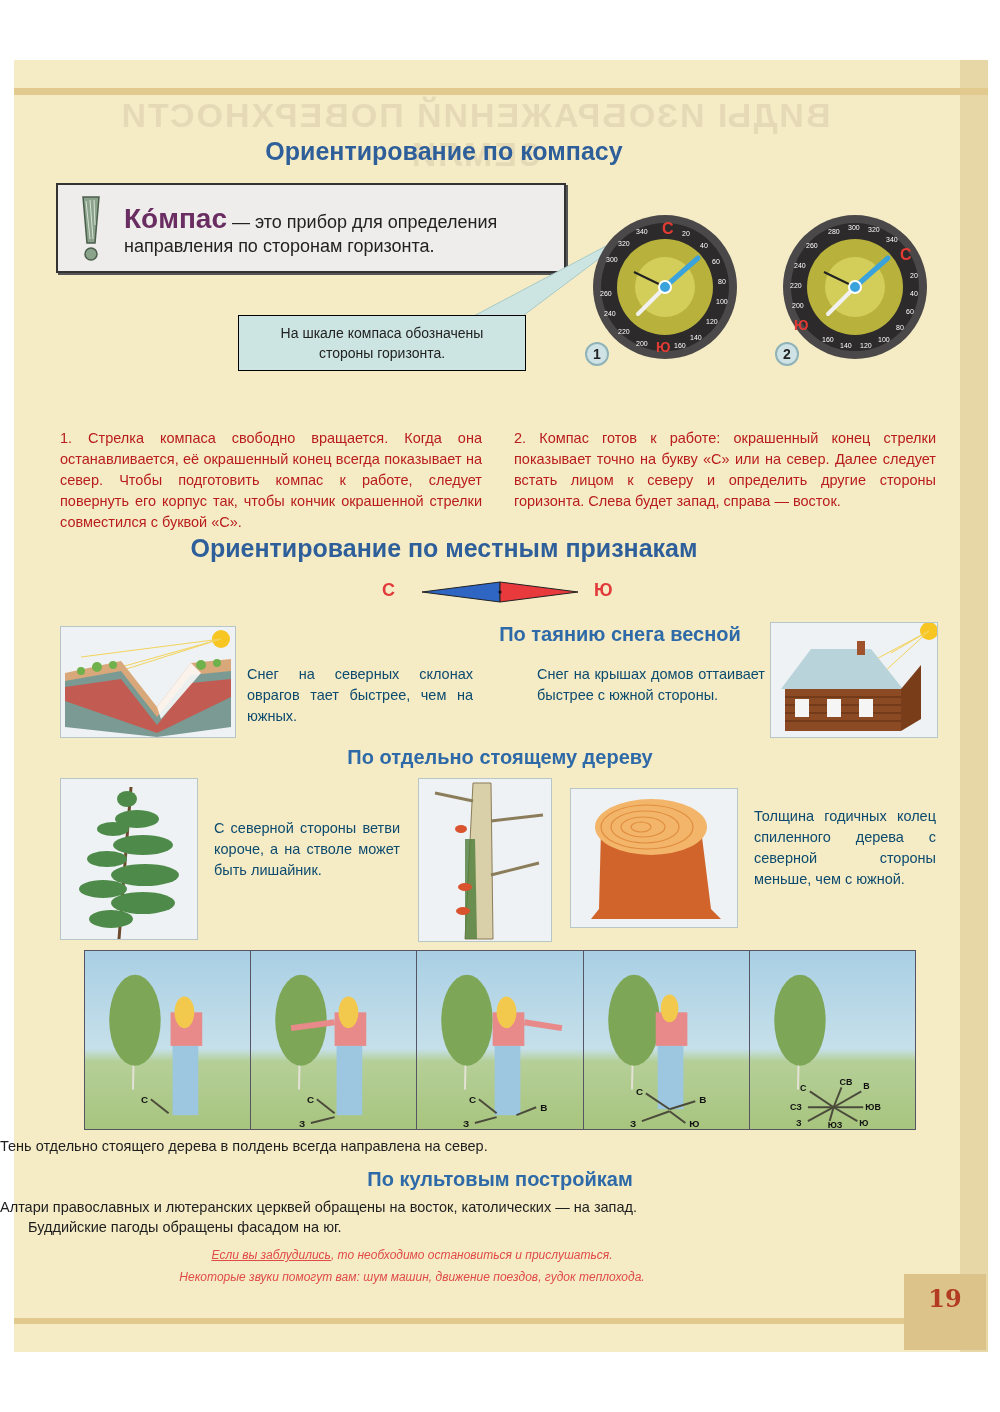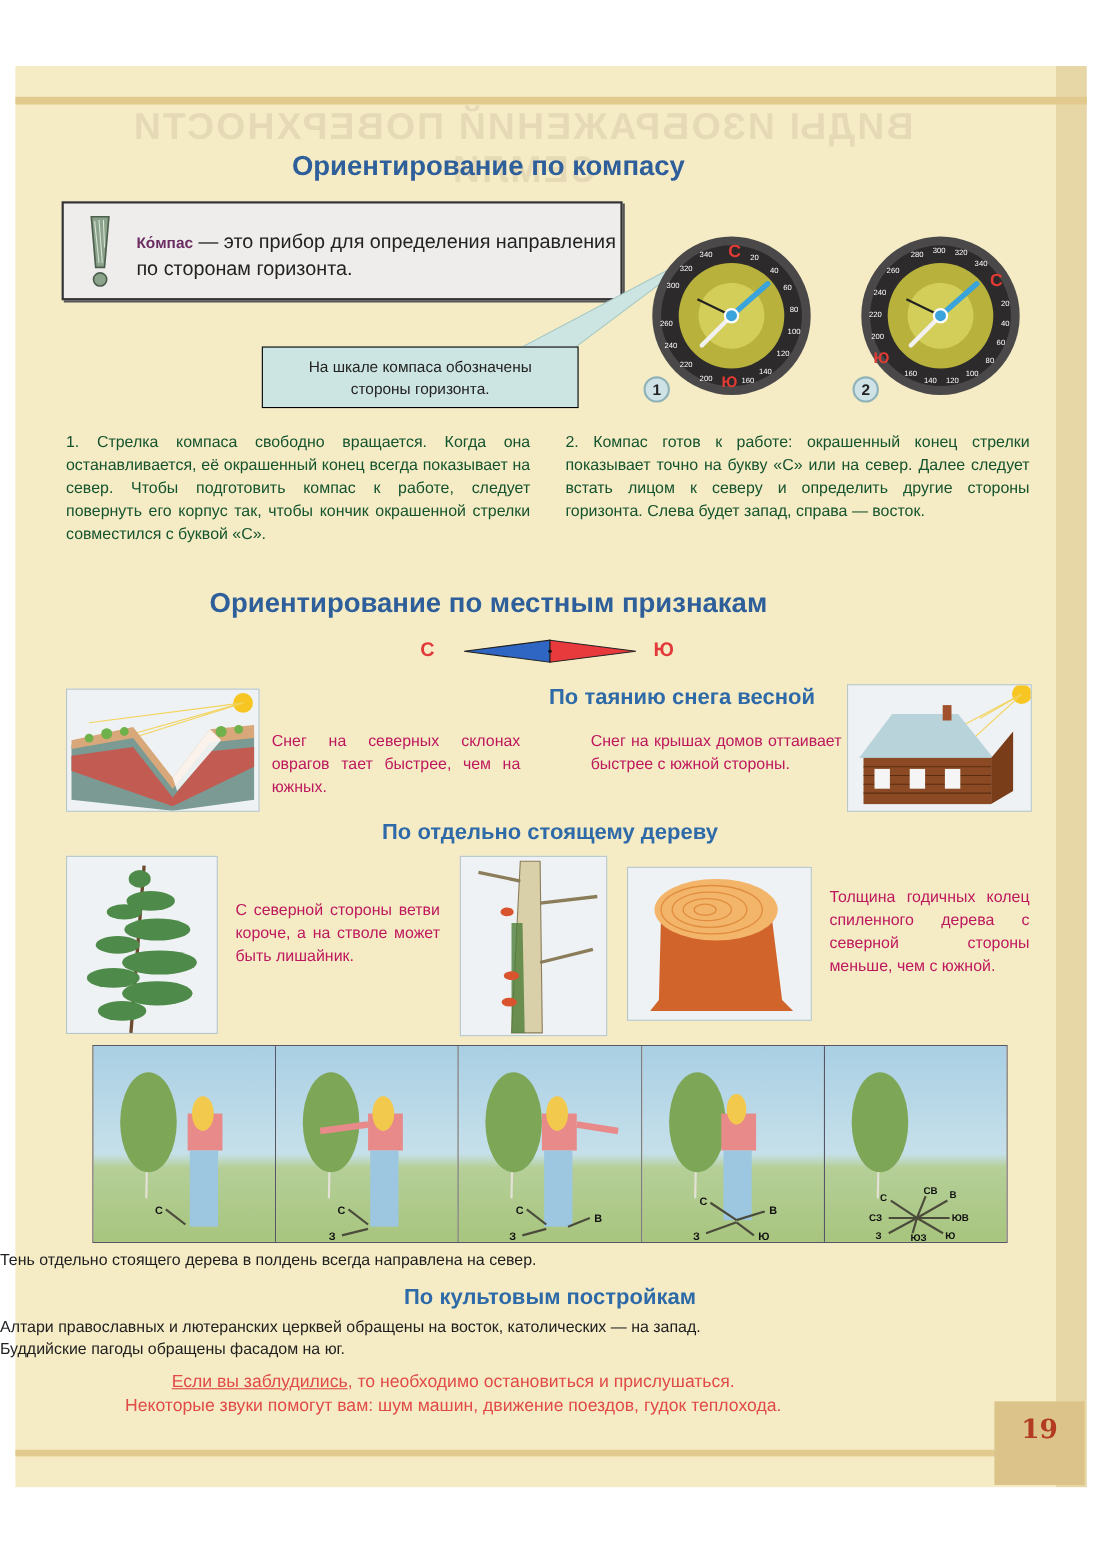--- a/index.html
+++ b/index.html
@@ -32,58 +32,58 @@
   }
 
   .def-box {
     position: absolute; left: 56px; top: 183px; width: 510px; height: 90px;
     background: #eeedec; border: 2px solid #333; box-shadow: 2px 2px 0 #555;
   }
   .excl {
     position: absolute; left: 22px; top: 10px; width: 22px; height: 68px;
   }
   .def-text { position: absolute; left: 66px; top: 22px; font-size: 18px; line-height: 24px; color: #222; }
-  .def-term { color: #6a2d62; font-weight: bold; font-size: 14px; }
+  .def-term { color: #6a2d62; font-weight: bold; font-size: 28px; }
 
   .callout {
     position: absolute; left: 238px; top: 315px; width: 288px; height: 56px;
     background: #cde5e2; border: 1px solid #000000;
     text-align: center; font-size: 14px; line-height: 20px; padding-top: 7px; color: #222;
   }
   .callout-pointer { position: absolute; left: 0; top: 0; width: 1000px; height: 1412px; pointer-events: none; }
 
   .compass { position: absolute; width: 150px; height: 150px; }
   .num-badge {
     position: absolute; width: 24px; height: 24px; border-radius: 50%;
     background: #cfe3e6; border: 2px solid #8fb3b8; font-weight: bold; font-size: 14px;
     text-align: center; line-height: 20px; color: #222;
   }
 
   .col-text {
-    position: absolute; font-size: 14.5px; line-height: 21px; text-align: justify; color: #14532d;
+    position: absolute; font-size: 14.5px; line-height: 21px; text-align: justify; color: #b91c1c; margin-top: 36px;
   }
 
   .arrow-row { position: absolute; left: 380px; top: 578px; width: 240px; height: 28px; }
   .dir-label { position: absolute; top: 2px; font-size: 18px; font-weight: bold; color: #e23a3a; }
 
   .pic {
     position: absolute; background: #eef2f4; border: 1px solid #b7c7c8; overflow: hidden;
   }
-  .body-text { position: absolute; font-size: 14.5px; line-height: 21px; color: #be185d; text-align: justify; }
+  .body-text { position: absolute; font-size: 14.5px; line-height: 21px; color: #0c4a6e; text-align: justify; }
 
   .strip {
     position: absolute; left: 84px; top: 950px; width: 832px; height: 180px;
     border: 1px solid #556; display: flex; overflow: hidden;
   }
   .panel { position: relative; flex: 1; border-right: 1px solid #556; background: linear-gradient(#a9cfe4 0%, #c6e0ea 55%, #b5cf98 62%, #a8c57e 100%); }
   .panel:last-child { border-right: none; }
   .panel svg { position: absolute; left: 0; top: 0; width: 100%; height: 100%; }
 
   .caption { position: absolute; left: 0; width: 1000px; text-align: left; font-size: 14.5px; color: #1e1e1e; }
-  .red-italic { position: absolute; left: 0; width: 824px; text-align: center; font-size: 16px; color: #e04a47; }
+  .red-italic { position: absolute; left: 0; width: 824px; text-align: center; font-size: 12px; font-style: italic; color: #e04a47; }
   .red-italic u { text-decoration: underline; }
 
   .page-num {
     position: absolute; left: 904px; top: 1274px; width: 82px; height: 76px; background: #dcc389;
     color: #b23b22; font-weight: bold; font-size: 24px; text-align: center; padding-top: 10px;
     font-family: "DejaVu Serif", serif;
   }
 </style>
 </head>
 <body>
@@ -376,19 +376,19 @@
         <text x="110" y="177">Ю</text>
       </g>
     </svg>
   </div>
 </div>
 
 <div class="caption" style="top:1138px;">Тень отдельно стоящего дерева в полдень всегда направлена на север.</div>
 
 <div class="h2" style="top:1168px;">По культовым постройкам</div>
 <div class="caption" style="top:1199px;">Алтари православных и лютеранских церквей обращены на восток, католических — на запад.</div>
-<div class="caption" style="top:1219px;">Буддийские пагоды обращены фасадом на юг.</div>
+<div class="caption" style="top:1219px;padding-left:28px;">Буддийские пагоды обращены фасадом на юг.</div>
 
 <div class="red-italic" style="top:1248px;"><u>Если вы заблудились</u><span>, то необходимо остановиться и прислушаться.</span></div>
 <div class="red-italic" style="top:1270px;">Некоторые звуки помогут вам: шум машин, движение поездов, гудок теплохода.</div>
 
 <div class="bottom-rule"></div>
 <div class="page-num">19</div>
 
 </body></html>

